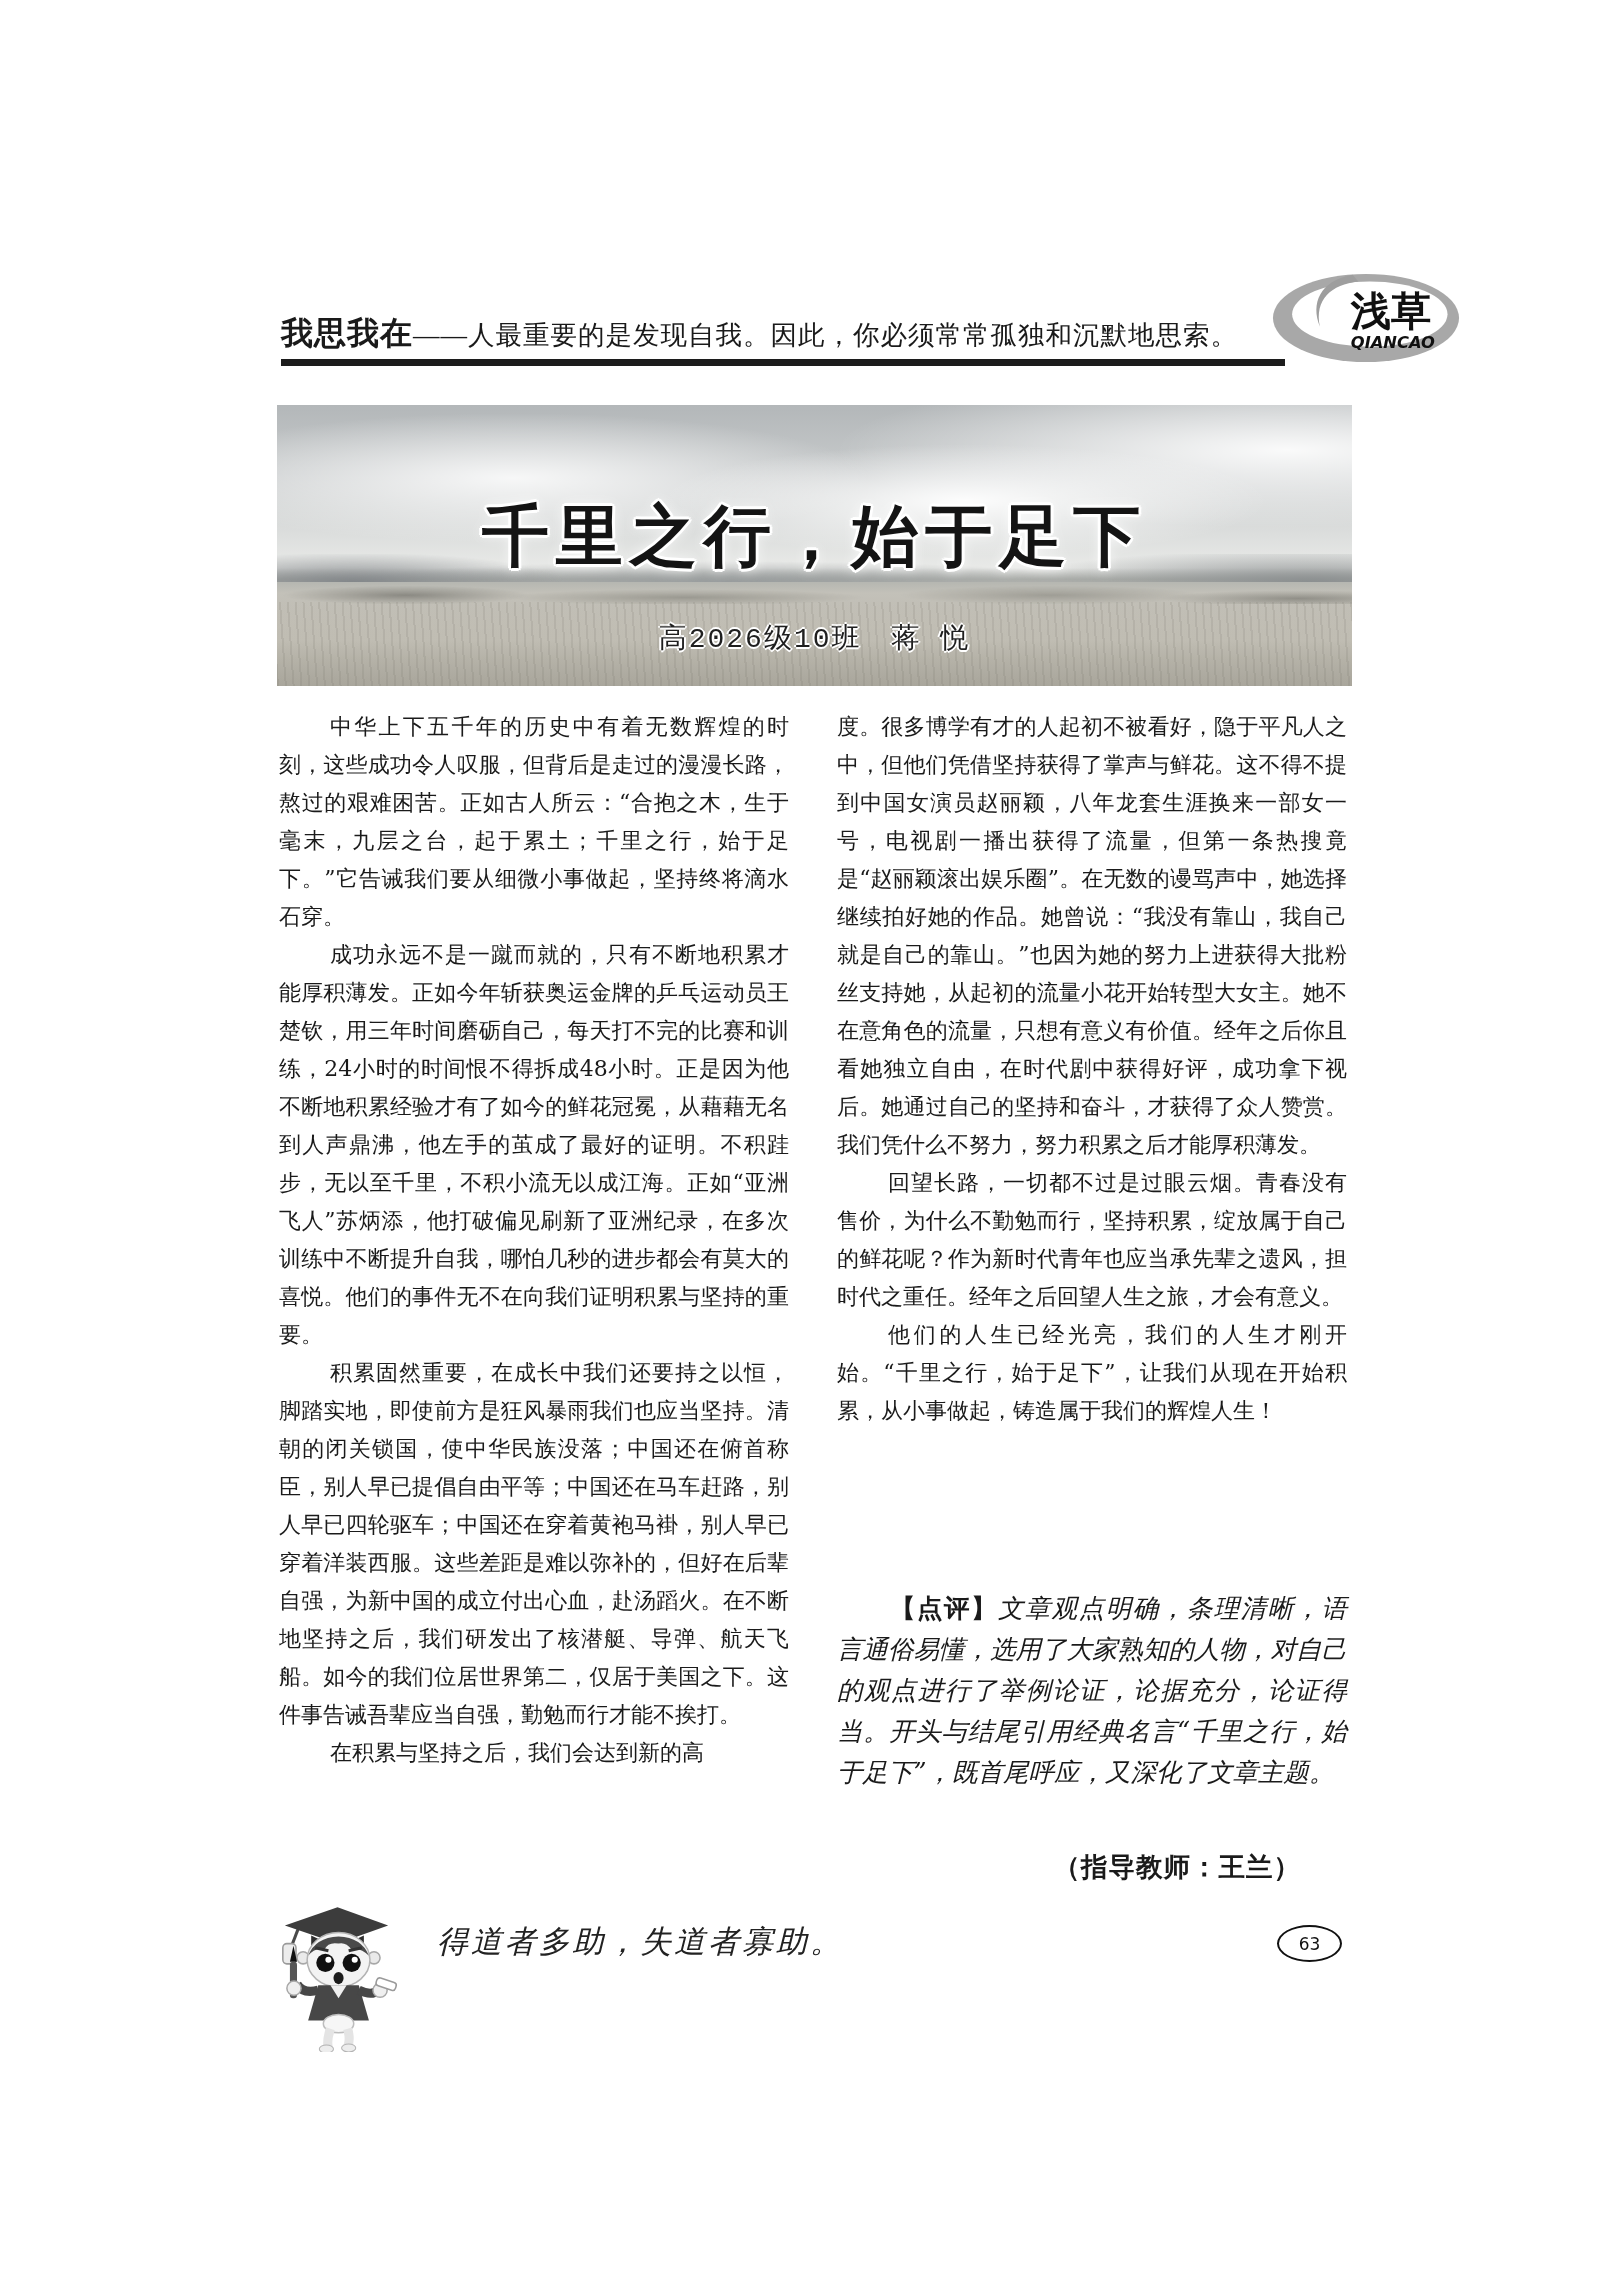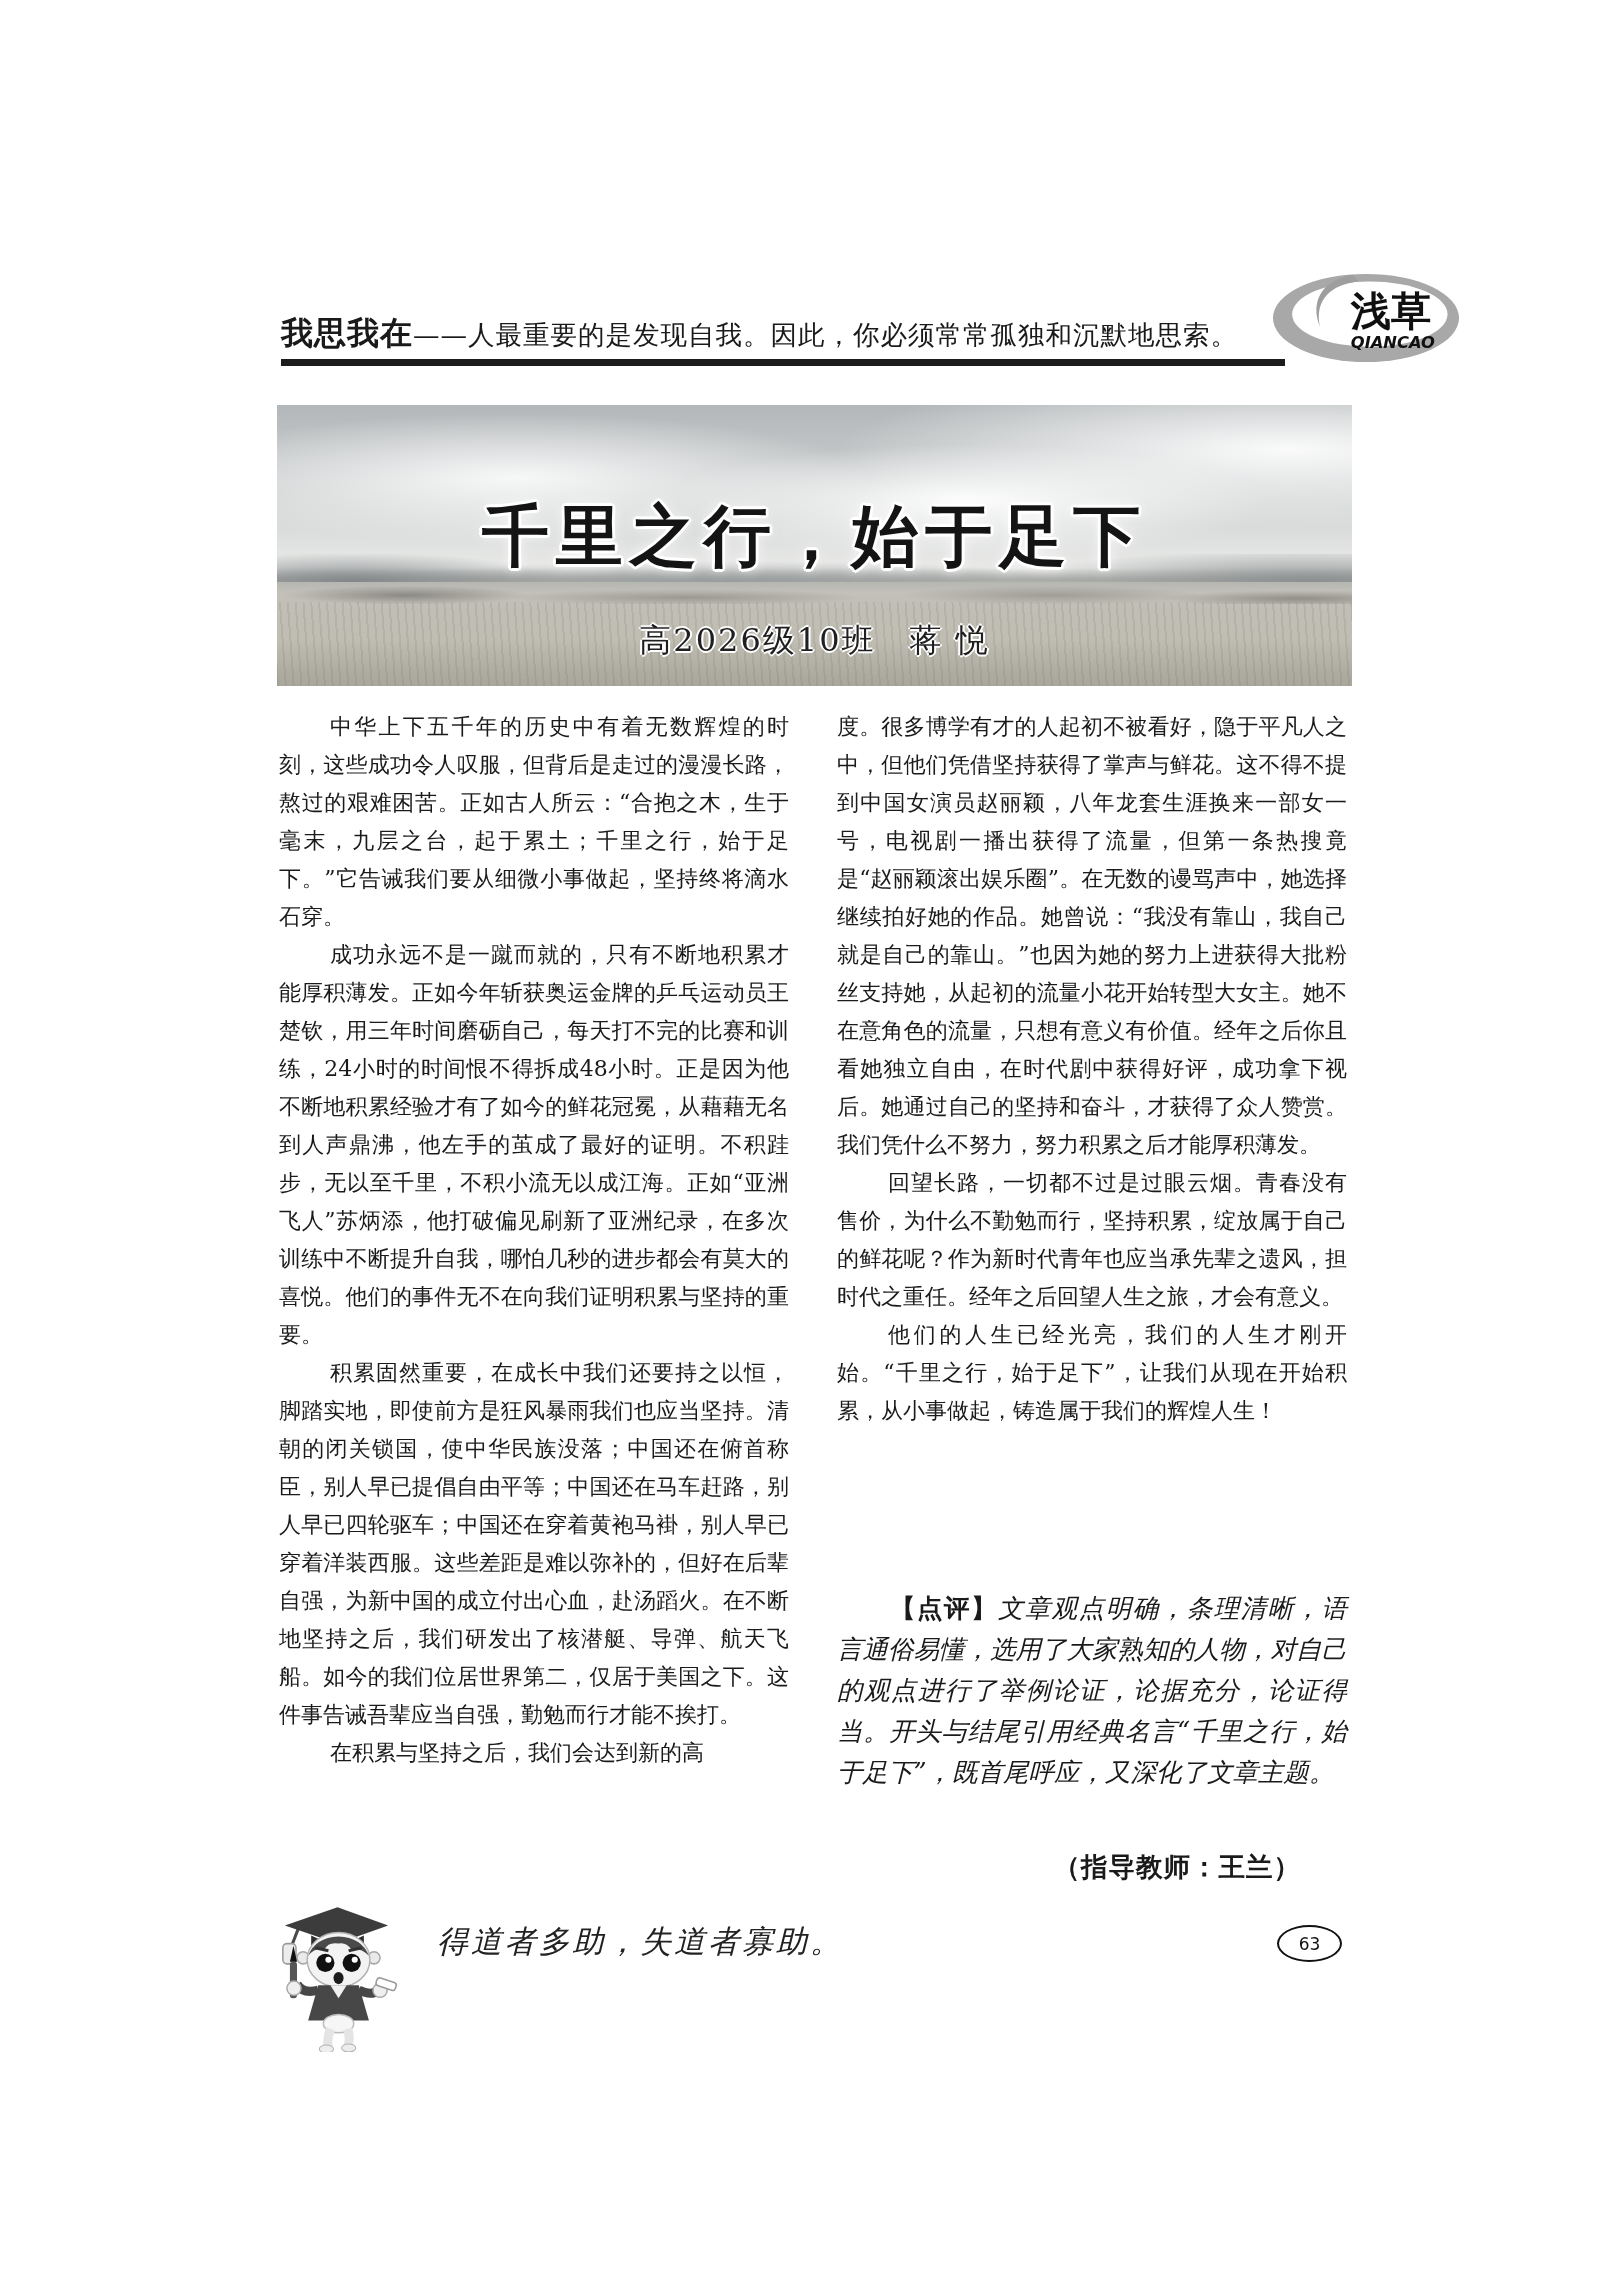--- a/index.html
+++ b/index.html
@@ -10,21 +10,21 @@
   }
   
   .header-row {
     position:absolute; left:281px; top:312px; width:1010px;
     display:flex; align-items:baseline; white-space:nowrap;
   }
   .column-title {
     font-family:"DejaVu Sans","Liberation Sans",sans-serif;
     font-weight:bold; font-size:32px; letter-spacing:1px;
   }
-  .column-motto { font-size:26.5px; letter-spacing:1px; }
+  .column-motto { font-size:26.5px; letter-spacing:1px;font-family:Liberation Serif, serif; }
   .header-rule {
     position:absolute; left:281px; top:359px; width:1004px; height:6.9px;
     background:#1c1c1c;
   }
   .logo { position:absolute; left:1270px; top:271px; width:192px; height:94px; }
   
   .banner {
     position:absolute; left:277px; top:405px; width:1075px; height:281px;
     overflow:hidden;
     background:
@@ -55,22 +55,23 @@
       linear-gradient(180deg, rgba(176,174,164,.0) 0%, rgba(200,197,186,.55) 45%, rgba(170,167,156,.75) 100%);
   }
   .banner-title {
     position:absolute; left:0; right:0; top:86px; text-align:center;
     font-size:67px; font-weight:bold; letter-spacing:6.9px; color:#141414;
     text-shadow: 2.9px 0 0 #fff,-2.9px 0 0 #fff,0 2.9px 0 #fff,0 -2.9px 0 #fff,
                  2px 2px 0 #fff,-2px -2px 0 #fff,2px -2px 0 #fff,-2px 2px 0 #fff,0 0 13.7px #fff;
   }
   .banner-byline {
     position:absolute; left:0; right:0; top:214px; text-align:center;
-    font-size:32px; letter-spacing:2px; color:#1f1f1f;
+    font-size:28px; letter-spacing:2px; color:#1f1f1f;
     text-shadow: 2px 0 0 #fff,-2px 0 0 #fff,0 2px 0 #fff,0 -2px 0 #fff,1px 1px 0 #fff;
+    font-family: Liberation Mono, monospace;
   }
   
   .col {
     position:absolute; width:510px; top:708px;
     font-size:22px; line-height:38px; text-align:justify;
   }
   .col p { margin:0; }
   p.indent { text-indent:51px; }
   .col-left  { left:279px; }
   .col-right { left:837px; }

